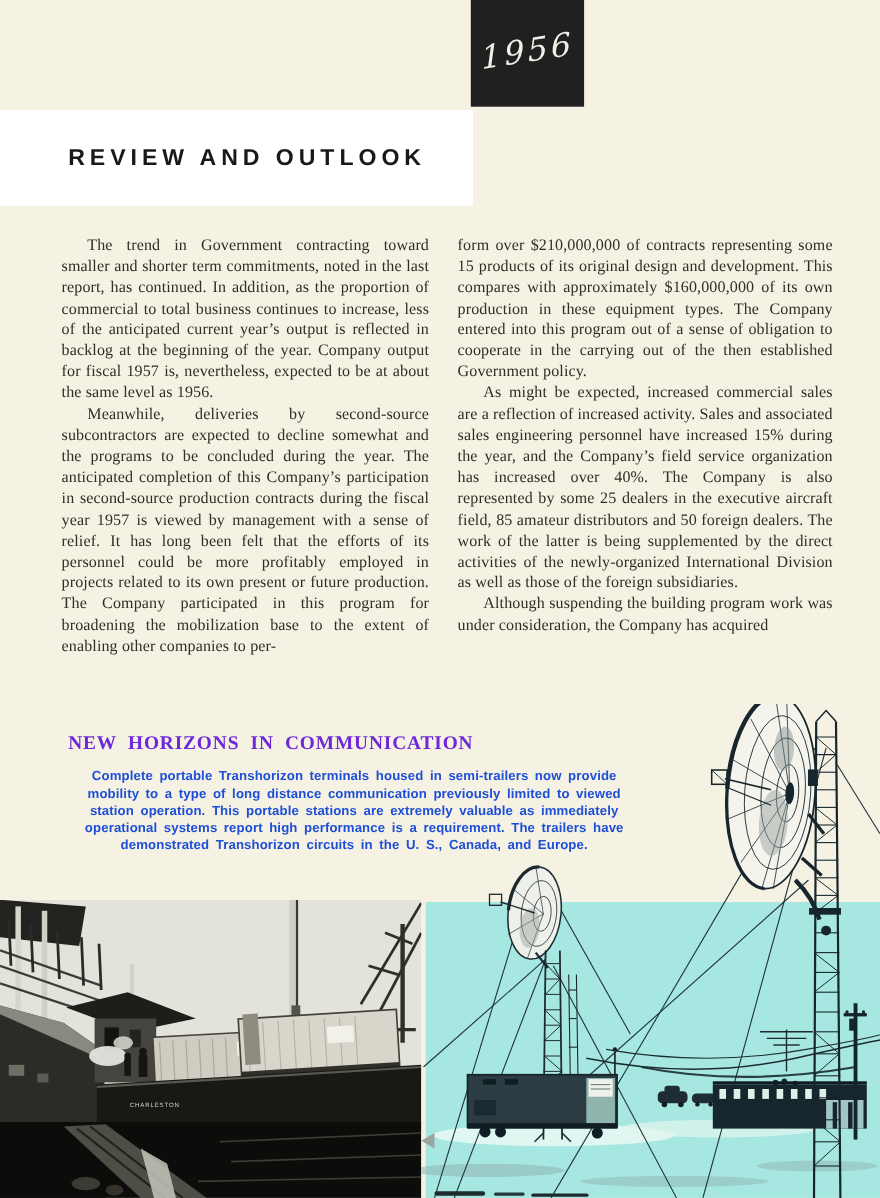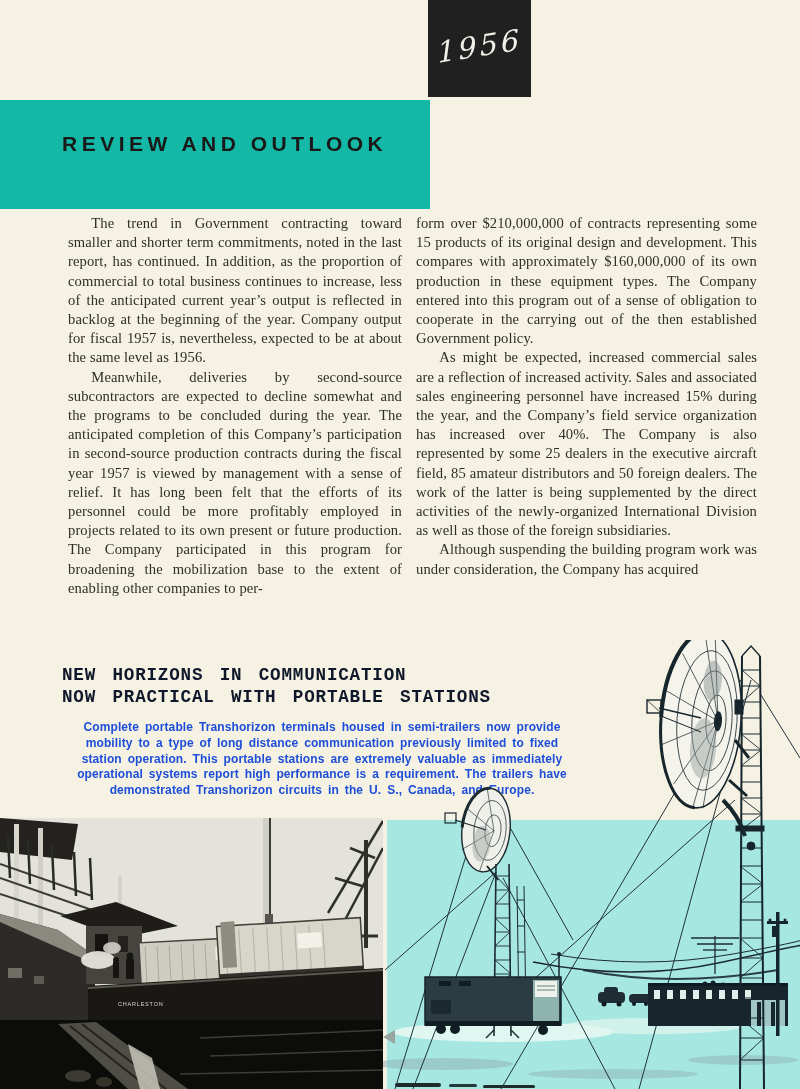--- a/index.html
+++ b/index.html
@@ -16,43 +16,43 @@
     position:absolute;left:428px;top:0;width:103px;height:97px;
     background:#202020;display:flex;align-items:center;justify-content:center;
   }
   .year-script{
     color:#f1efe6;font-family:"DejaVu Serif", serif;font-style:italic;
     font-size:29px;letter-spacing:3px;transform:rotate(-9deg) skewX(-6deg);
     padding-bottom:6px;
   }
   
   .title-band{
-    position:absolute;left:0;top:100px;width:430px;height:109px;
-    background:#14b8a6;
+    position:absolute;left:0;top:100px;width:430px;height:87px;
+    background:#ffffff;
   }
   .title-band h1{
     margin:0;position:absolute;left:62px;top:32px;
     font-family:"Liberation Sans", sans-serif;font-weight:700;
     font-size:21px;letter-spacing:4.5px;color:#191919;white-space:nowrap;
   }
   
   .col{position:absolute;top:214px;}
-  .col-left{left:68px;width:334px;}
+  .col-left{left:56px;width:334px;}
   .col-right{left:416px;width:341px;}
   .col p{
     margin:0;font-size:14.6px;line-height:19.2px;text-align:justify;
     color:#2f2d28;letter-spacing:0.1px;
   }
   .col p.indent{text-indent:1.6em;}
   
   .feature{position:absolute;left:62px;top:664px;width:520px;}
   .h2line{
-    font-family:Liberation Mono, monospace;font-weight:700;
+    font-family:Liberation Serif, serif;font-weight:700;
     font-size:17.6px;line-height:22px;letter-spacing:0.8px;word-spacing:5px;
-    color:#0f172a;white-space:nowrap;
+    color:#6d28d9;white-space:nowrap;
   }
   .caption{margin-top:12px;}
   .caption div{
     font-family:"Liberation Sans", sans-serif;font-weight:700;
     font-size:12px;line-height:15.8px;letter-spacing:0.1px;word-spacing:2.5px;
     color:#1d4ed8;white-space:nowrap;text-align:center;
   }
   .photo-svg{position:absolute;left:0;top:818px;}
   .illo-svg{position:absolute;left:383px;top:640px;}
 </style>
@@ -74,24 +74,23 @@
     <p class="indent">Meanwhile, deliveries by second-source subcontractors are expected to decline somewhat and the programs to be concluded during the year.  The anticipated completion of this Company’s participation in second-source production contracts during the fiscal year 1957 is viewed by management with a sense of relief.  It has long been felt that the efforts of its personnel could be more profitably employed in projects related to its own present or future production.  The Company participated in this program for broadening the mobilization base to the extent of enabling other companies to per-</p>
   </div>
   <div class="col col-right">
     <p>form over $210,000,000 of contracts representing some 15 products of its original design and development.  This compares with approximately $160,000,000 of its own production in these equipment types.  The Company entered into this program out of a sense of obligation to cooperate in the carrying out of the then established Government policy.</p>
     <p class="indent">As might be expected, increased commercial sales are a reflection of increased activity.  Sales and associated sales engineering personnel have increased 15% during the year, and the Company’s field service organization has increased over 40%. The Company is also represented by some 25 dealers in the executive aircraft field, 85 amateur distributors and 50 foreign dealers. The work of the latter is being supplemented by the direct activities of the newly-organized International Division as well as those of the foreign subsidiaries.</p>
     <p class="indent">Although suspending the building program work was under consideration, the Company has acquired</p>
   </div>
 
   <div class="feature">
     <div class="h2line">NEW HORIZONS IN COMMUNICATION</div>
-    <div class="h2line">NOW PRACTICAL WITH PORTABLE STATIONS</div>
     <div class="caption">
       <div>Complete portable Transhorizon terminals housed in semi-trailers now provide</div>
-      <div>mobility to a type of long distance communication previously limited to fixed</div>
+      <div>mobility to a type of long distance communication previously limited to viewed</div>
       <div>station operation.  This portable stations are extremely valuable as immediately</div>
       <div>operational systems report high performance is a requirement.  The trailers have</div>
       <div>demonstrated Transhorizon circuits in the U. S., Canada, and Europe.</div>
     </div>
   </div>
 
   <svg class="photo-svg" width="383" height="271" viewBox="0 0 383 271">
     <rect x="0" y="0" width="383" height="271" fill="#e3e3dc"></rect>
 
     <g stroke="#30302b" stroke-width="2.5" fill="none">

